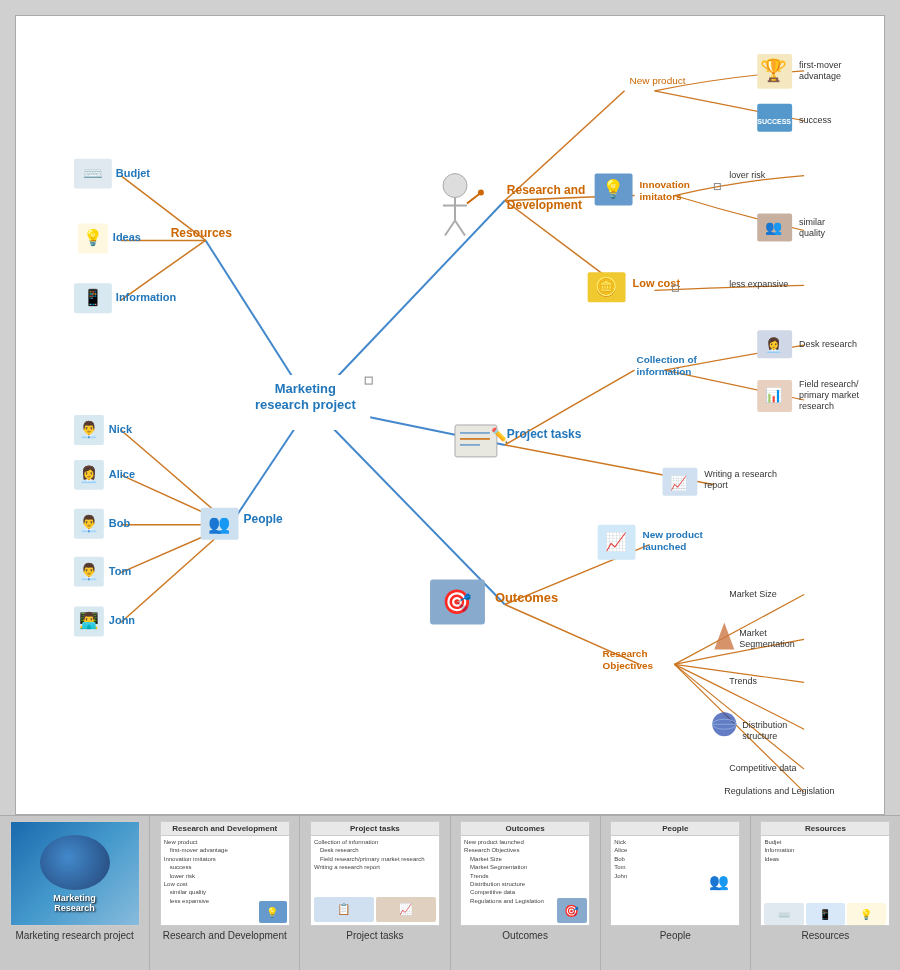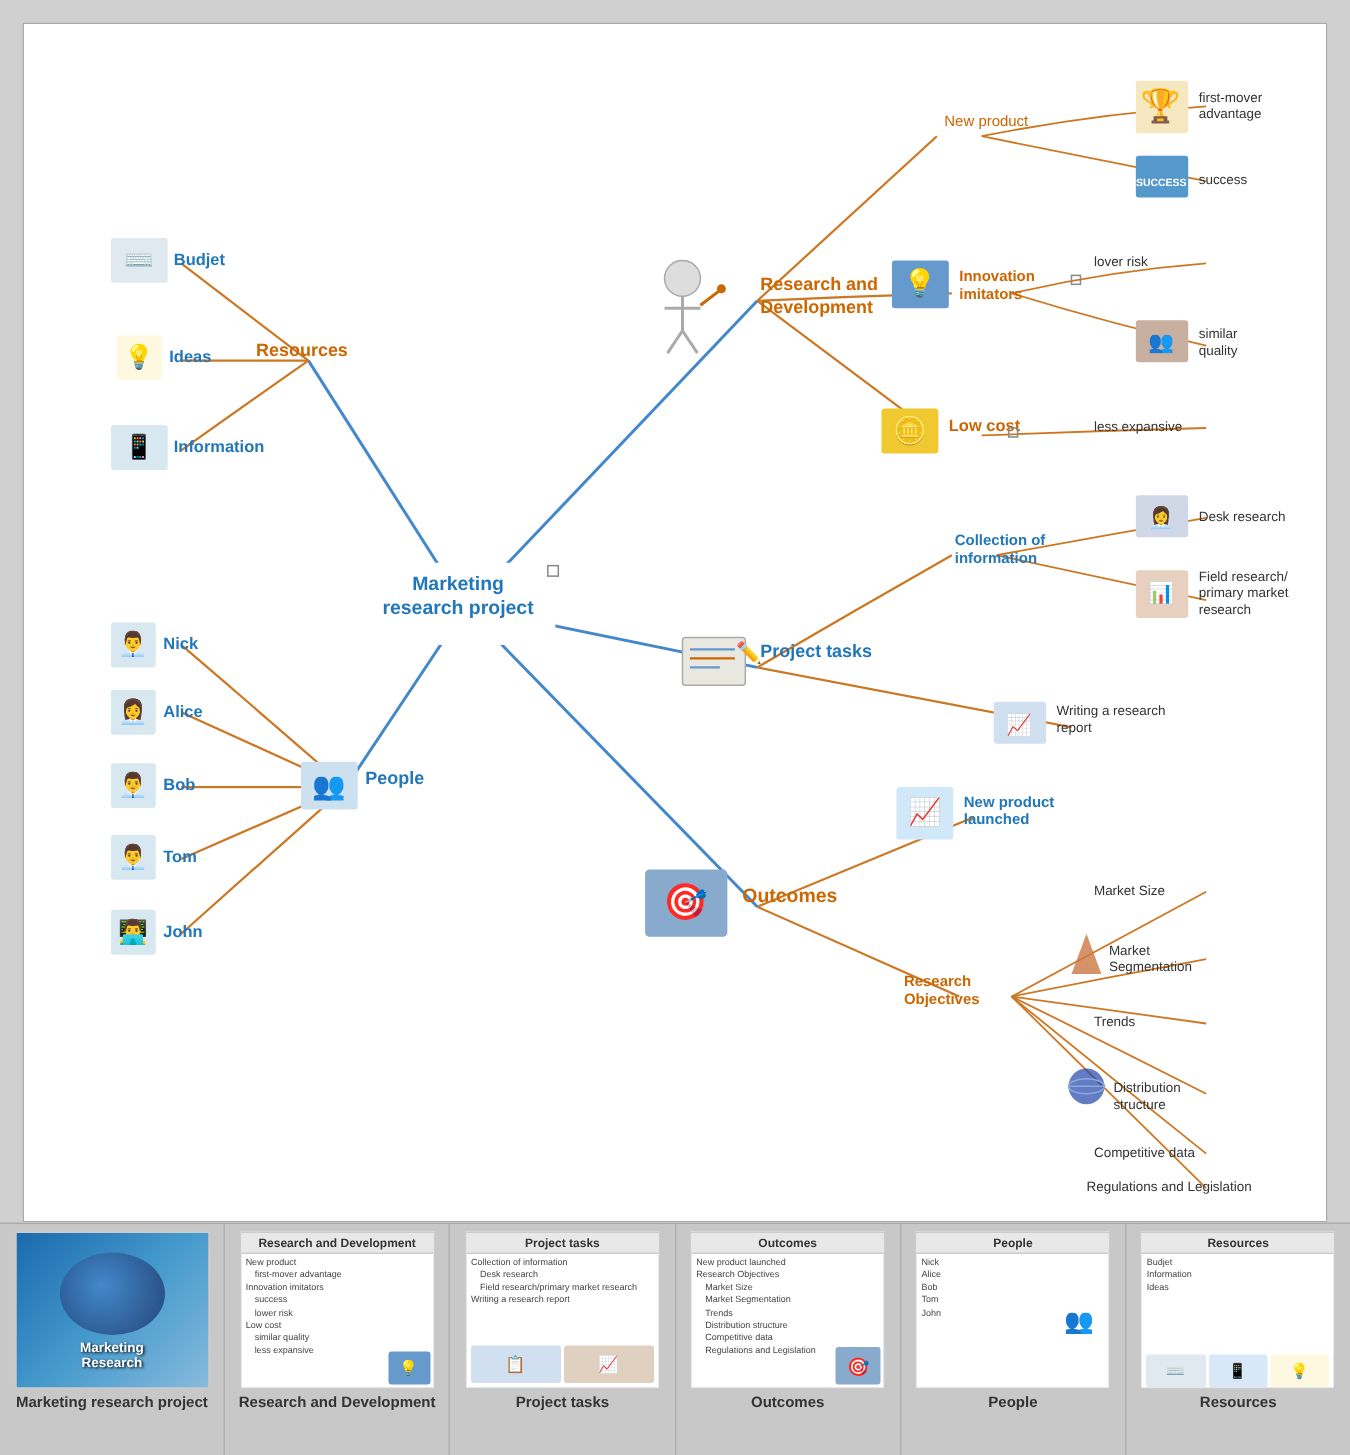--- a/index.html
+++ b/index.html
@@ -50,21 +50,21 @@
       border: 1px solid #ccc;
       position: relative;
       overflow: hidden;
       margin-bottom: 4px;
     }
 
     .thumb-label {
       font-size: 10px;
       color: #333;
       text-align: center;
-      font-weight: bold;
+      font-weight: normal;
     }
 
     
     .thumb1-bg {
       width: 100%; height: 100%;
       background: linear-gradient(135deg, #1a6aad 0%, #4499cc 50%, #88bbdd 100%);
       display: flex;
       flex-direction: column;
       align-items: center;
       justify-content: center;

